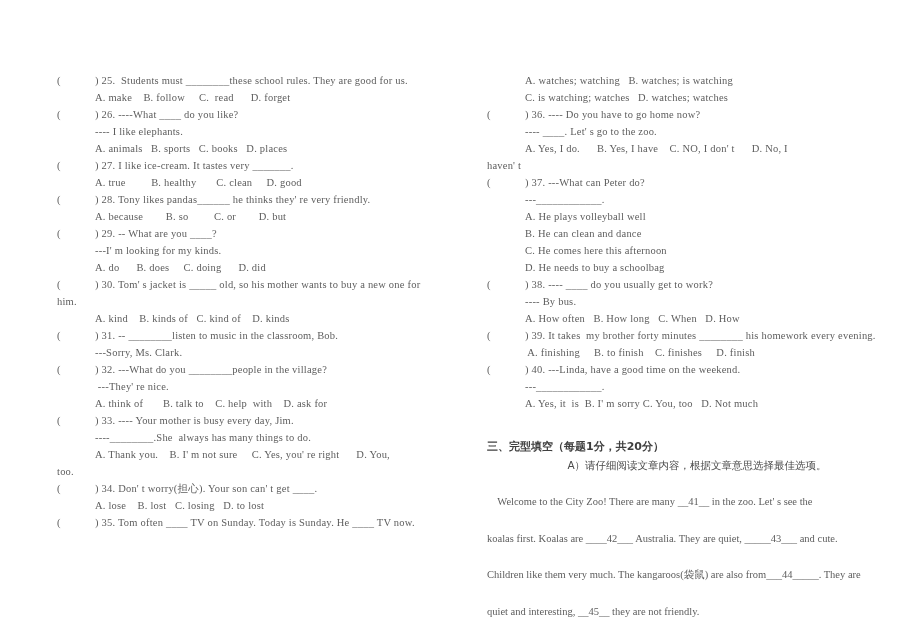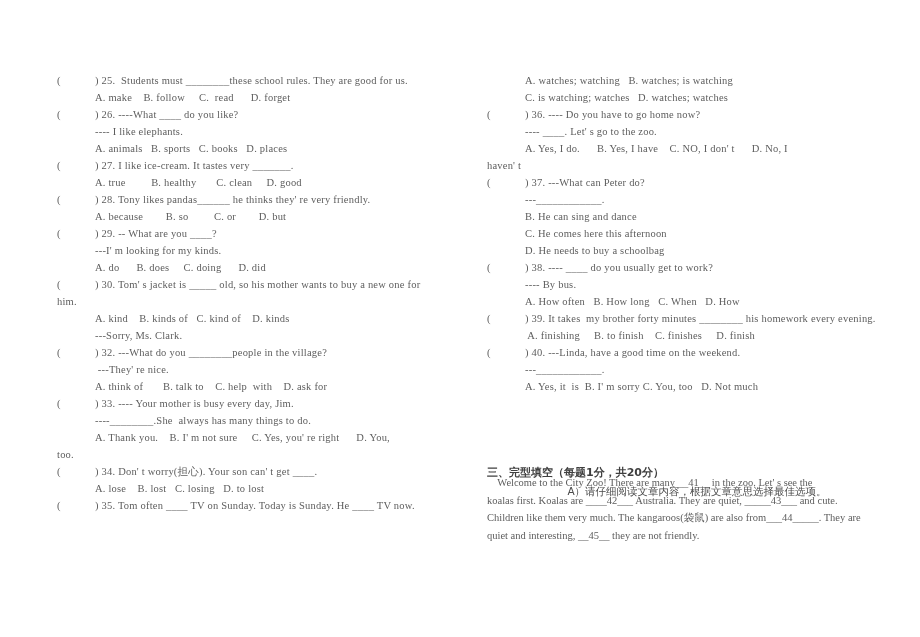--- a/index.html
+++ b/index.html
@@ -59,22 +59,23 @@
     font-family: "DejaVu Sans", "Liberation Sans", sans-serif;
     color: #4a4a4a;
     white-space: pre;
     text-align: center;
   }
   .passage-line {
     font-size: 10.5px;
     line-height: 17.5px;
     white-space: pre;
     color: #5d5d5d;
+    margin-top: 19px;
   }
-  .sec-block { position: absolute; left: 487px; top: 437px; width: 420px; margin-top: 26px; }
+  .sec-block { position: absolute; left: 487px; top: 437px; width: 420px; }
   .cloze { position: absolute; left: 487px; top: 474px; width: 420px; }
 </style>
 </head>
 <body>
 
 <div class="page">
 
   <div class="col col-left">
       <div class="line q-line"><span class="paren-open">(</span><span class="q-body">) 25.  Students must ________these school rules. They are good for us.</span></div>
       <div class="line indent">A. make    B. follow     C.  read      D. forget</div>
@@ -84,20 +85,21 @@
       <div class="line q-line"><span class="paren-open">(</span><span class="q-body">) 27. I like ice-cream. It tastes very _______.</span></div>
       <div class="line indent">A. true         B. healthy       C. clean     D. good</div>
       <div class="line q-line"><span class="paren-open">(</span><span class="q-body">) 28. Tony likes pandas______ he thinks they' re very friendly.</span></div>
       <div class="line indent">A. because        B. so         C. or        D. but</div>
       <div class="line q-line"><span class="paren-open">(</span><span class="q-body">) 29. -- What are you ____?</span></div>
       <div class="line indent">---I' m looking for my kinds.</div>
       <div class="line indent">A. do      B. does     C. doing      D. did</div>
       <div class="line q-line"><span class="paren-open">(</span><span class="q-body">) 30. Tom' s jacket is _____ old, so his mother wants to buy a new one for</span></div>
       <div class="line noindent">him.</div>
       <div class="line indent">A. kind    B. kinds of   C. kind of    D. kinds</div>
+      <div class="line q-line"><span class="paren-open">(</span><span class="q-body">) 31. -- ________listen to music in the classroom, Bob.</span></div>
       <div class="line indent">---Sorry, Ms. Clark.</div>
       <div class="line q-line"><span class="paren-open">(</span><span class="q-body">) 32. ---What do you ________people in the village?</span></div>
       <div class="line indent"> ---They' re nice.</div>
       <div class="line indent">A. think of       B. talk to    C. help  with    D. ask for</div>
       <div class="line q-line"><span class="paren-open">(</span><span class="q-body">) 33. ---- Your mother is busy every day, Jim.</span></div>
       <div class="line indent">----________.She  always has many things to do.</div>
       <div class="line indent">A. Thank you.    B. I' m not sure     C. Yes, you' re right      D. You,</div>
       <div class="line noindent">too.</div>
       <div class="line q-line"><span class="paren-open">(</span><span class="q-body">) 34. Don' t worry(担心). Your son can' t get ____.</span></div>
       <div class="line indent">A. lose    B. lost   C. losing   D. to lost</div>
@@ -106,21 +108,22 @@
 
   <div class="col col-right">
       <div class="line indent">A. watches; watching   B. watches; is watching</div>
       <div class="line indent">C. is watching; watches   D. watches; watches</div>
       <div class="line q-line"><span class="paren-open">(</span><span class="q-body">) 36. ---- Do you have to go home now?</span></div>
       <div class="line indent">---- ____. Let' s go to the zoo.</div>
       <div class="line indent">A. Yes, I do.      B. Yes, I have    C. NO, I don' t      D. No, I</div>
       <div class="line noindent">haven' t</div>
       <div class="line q-line"><span class="paren-open">(</span><span class="q-body">) 37. ---What can Peter do?</span></div>
       <div class="line indent">---____________.</div>
-      <div class="line indent">B. He can sing and dance</div>
+      <div class="line indent">A. He plays volleyball well</div>
+      <div class="line indent">B. He can clean and dance</div>
       <div class="line indent">C. He comes here this afternoon</div>
       <div class="line indent">D. He needs to buy a schoolbag</div>
       <div class="line q-line"><span class="paren-open">(</span><span class="q-body">) 38. ---- ____ do you usually get to work?</span></div>
       <div class="line indent">---- By bus.</div>
       <div class="line indent">A. How often   B. How long   C. When   D. How</div>
       <div class="line q-line"><span class="paren-open">(</span><span class="q-body">) 39. It takes  my brother forty minutes ________ his homework every evening.</span></div>
       <div class="line indent"> A. finishing     B. to finish    C. finishes     D. finish</div>
       <div class="line q-line"><span class="paren-open">(</span><span class="q-body">) 40. ---Linda, have a good time on the weekend.</span></div>
       <div class="line indent">---____________.</div>
       <div class="line indent">A. Yes, it  is  B. I' m sorry C. You, too   D. Not much</div>

